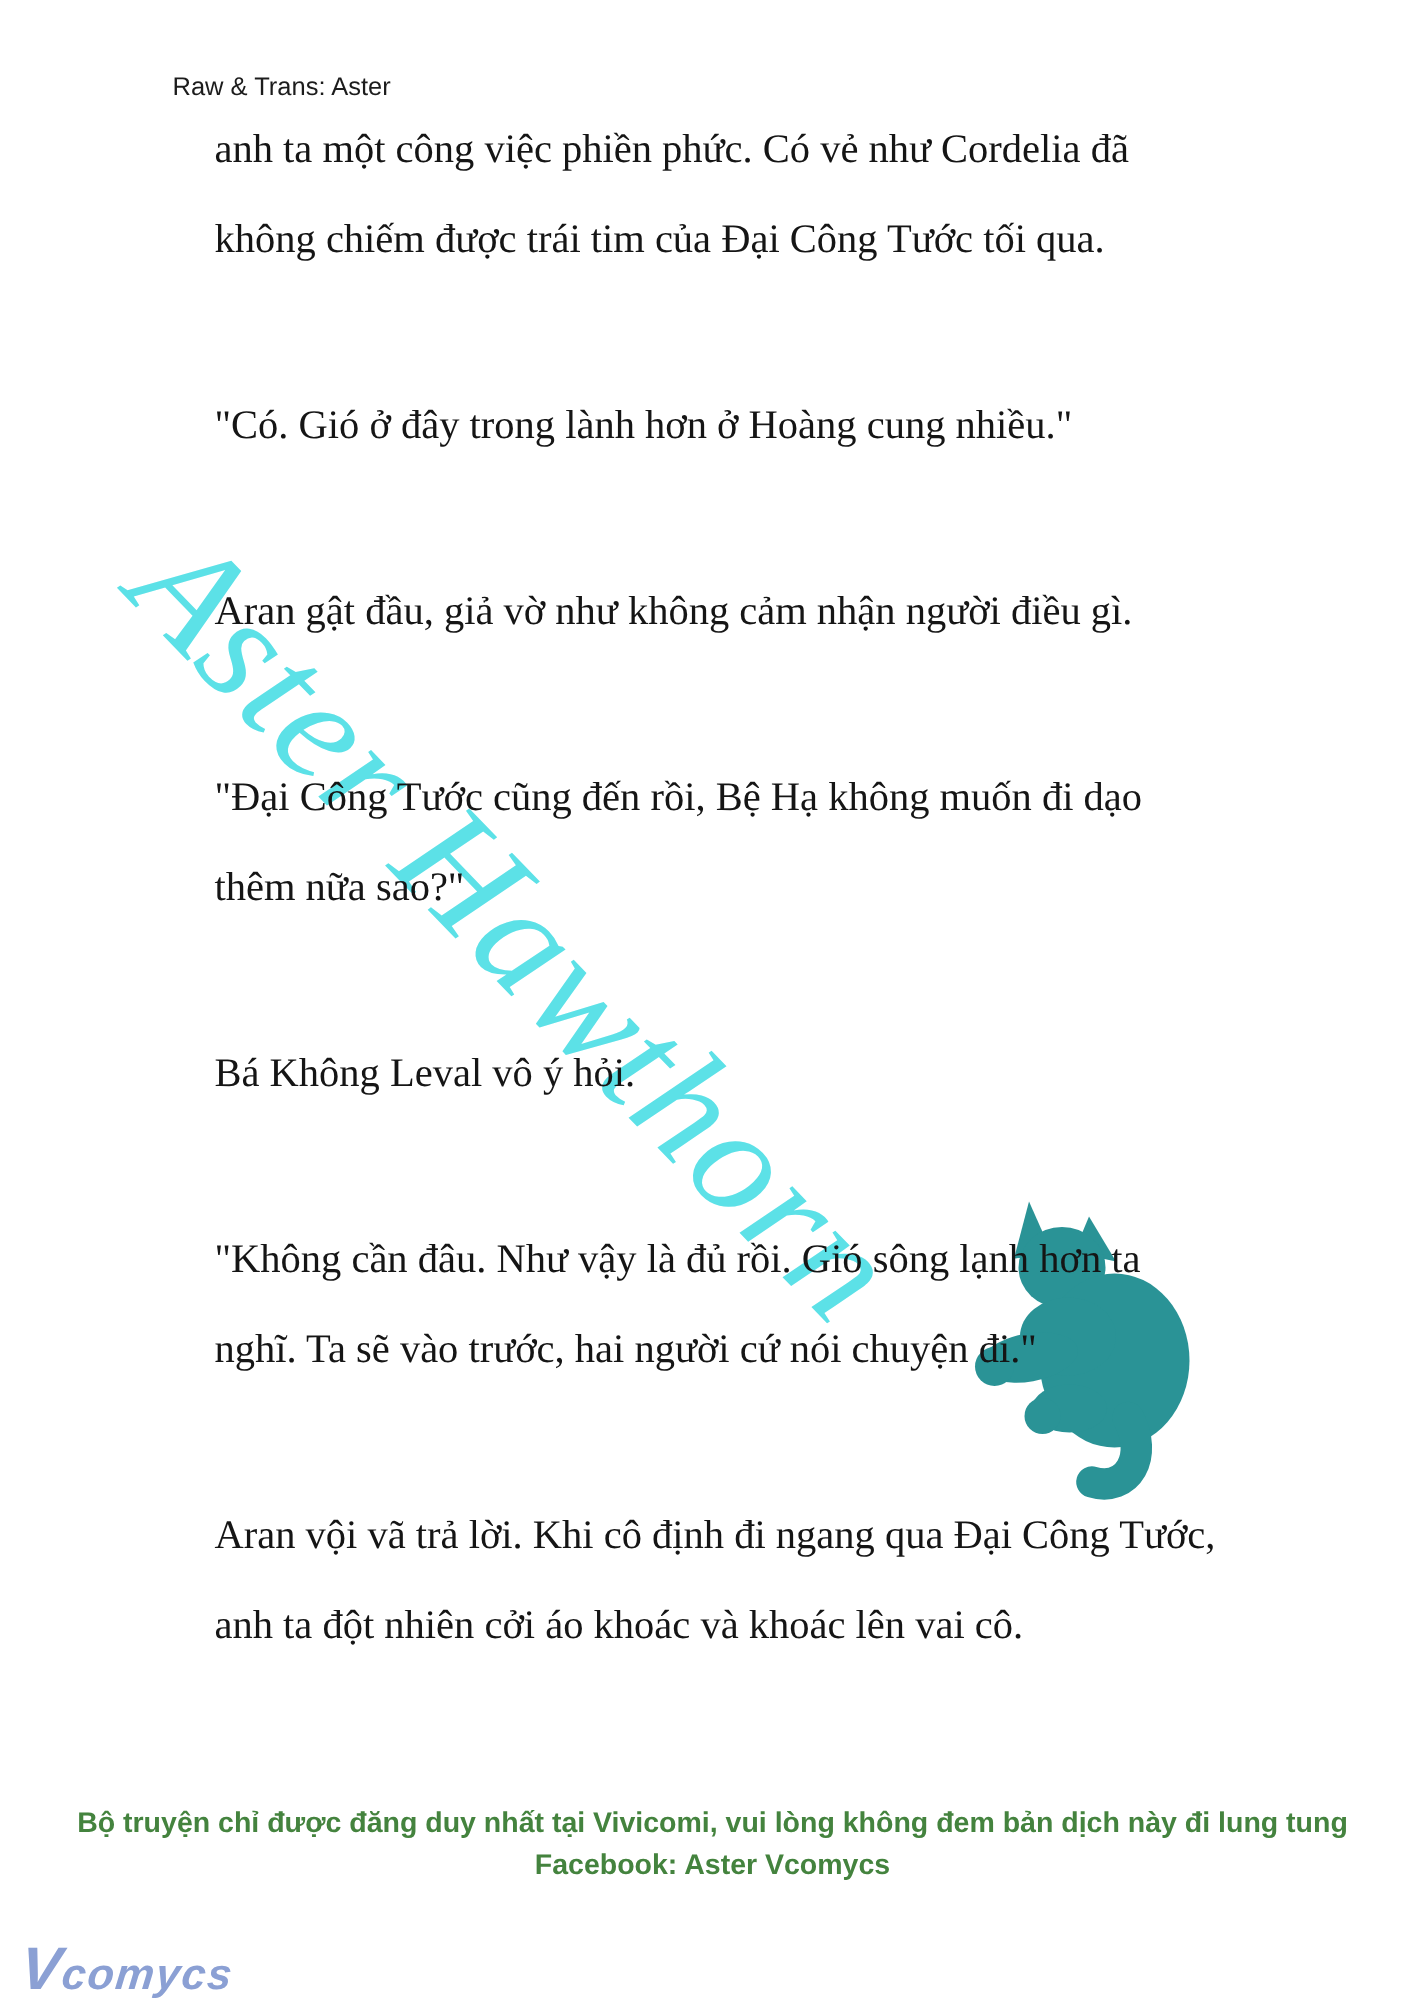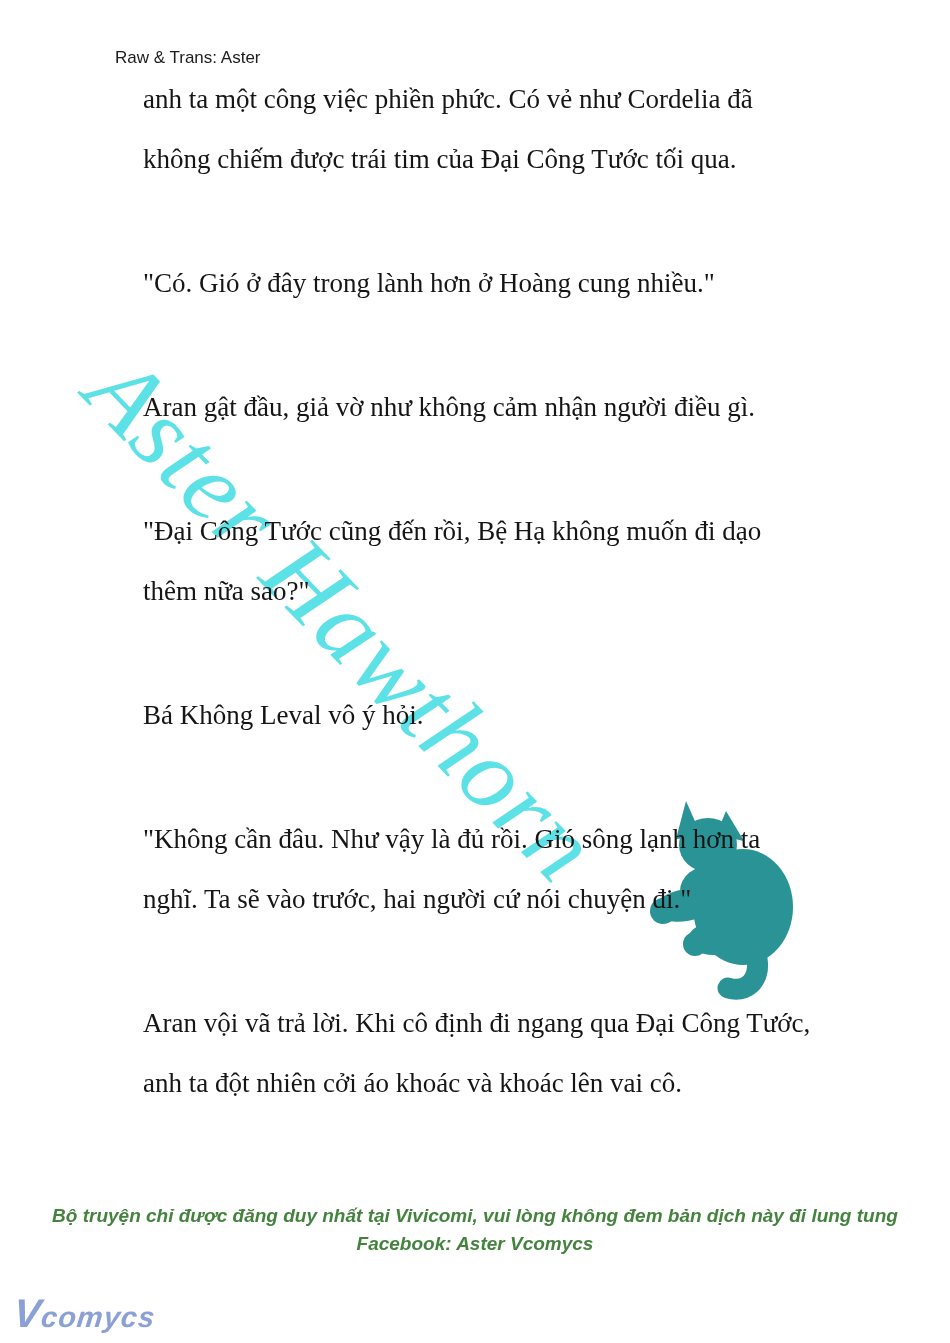--- a/index.html
+++ b/index.html
@@ -56,21 +56,20 @@
     white-space: pre-line;
   }
   .footer {
     position: absolute;
     left: 0;
     top: 1202px;
     width: 950px;
     text-align: center;
     font-family: "Liberation Sans", "DejaVu Sans", sans-serif;
     font-weight: bold;
-    font-style: italic;
     font-size: 19px;
     line-height: 28px;
     color: #44833e;
     z-index: 2;
   }
   .footer div { margin: 0; }
   .logo {
     position: absolute;
     left: 14px;
     top: 1291px;

